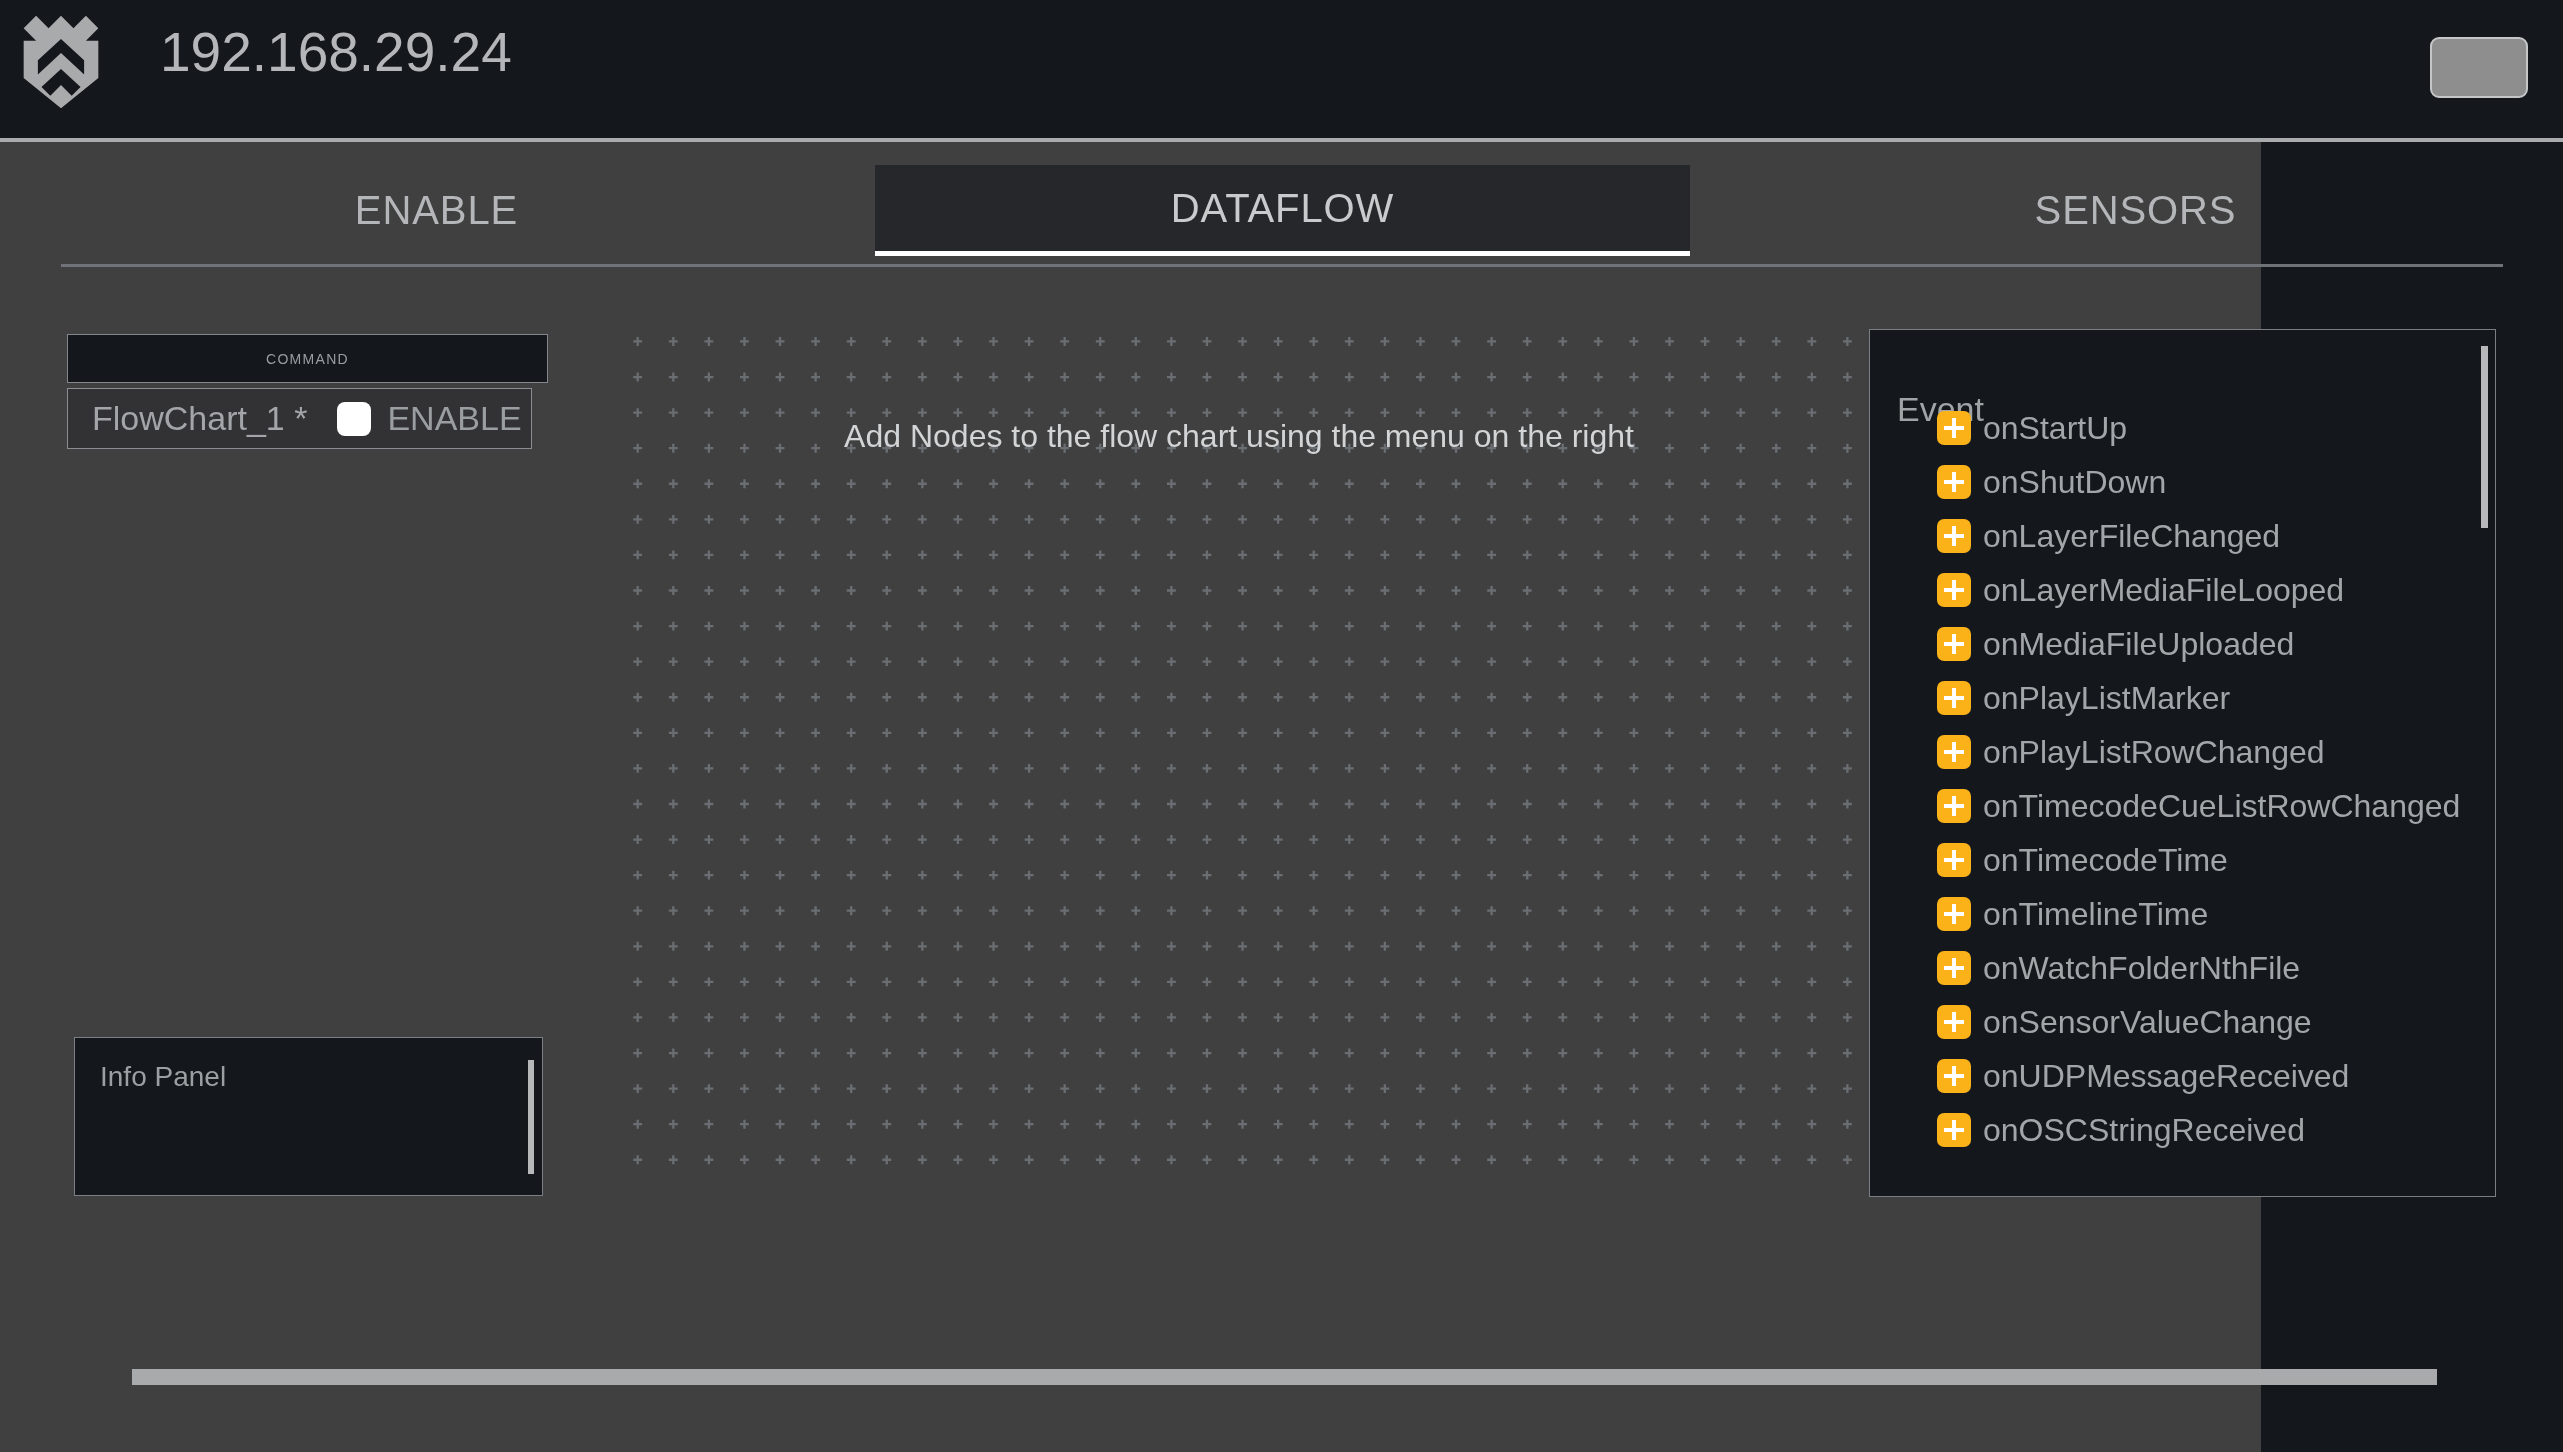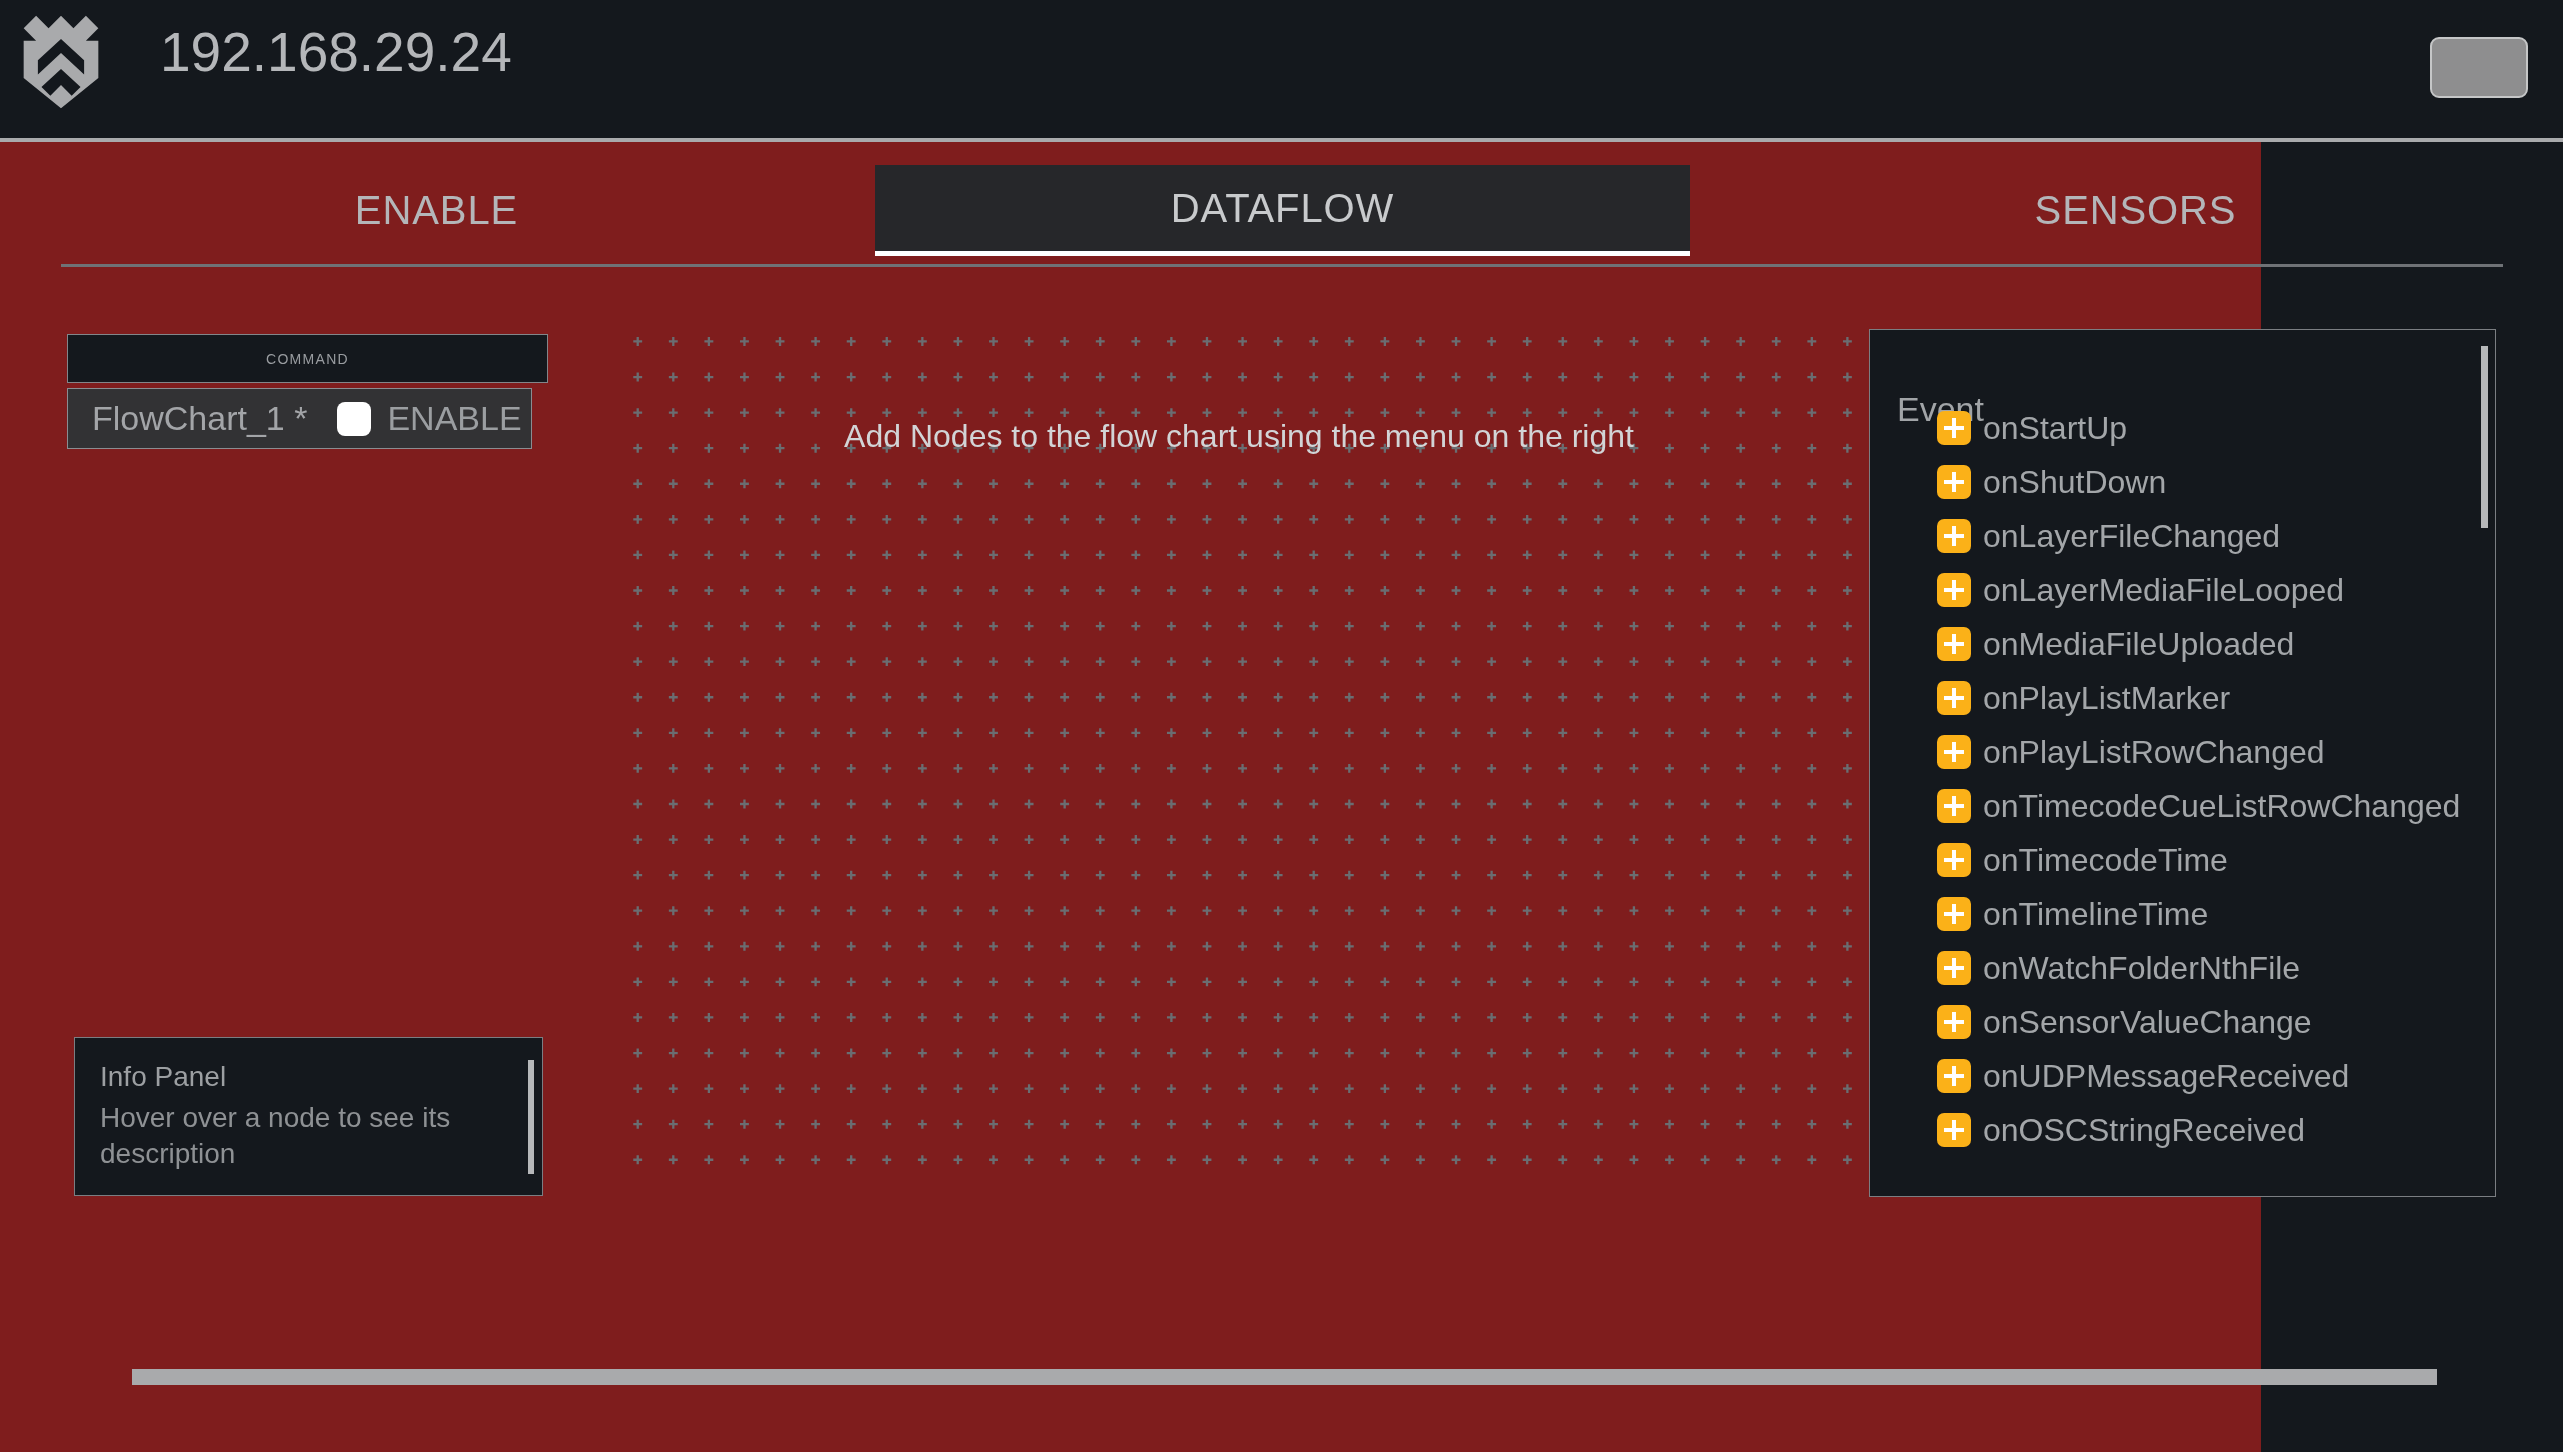--- a/index.html
+++ b/index.html
@@ -2,21 +2,21 @@
 <html style="font-size:14.2px"><head>
 <meta charset="utf-8">
 <style>
   * { box-sizing: border-box; margin: 0; padding: 0; }
   html, body {
     width: 2563px; height: 1452px;
     background: #14181d;
     font-family: "Liberation Sans", sans-serif;
     overflow: hidden;
   }
-  #app { position: relative; width: 2261px; height: 1452px; background: #7f1d1d; }
+  #app { position: relative; width: 2261px; height: 1452px; background: #404040; }
 
   
   #header {
     position: absolute; left: 0; top: 0; width: 2563px; height: 140px;
     background: #14181d;
   }
   #header-rule {
     position: absolute; left: 0; top: 138px; width: 2563px; height: 3.6px;
     background: #a9aaac;
   }
@@ -179,21 +179,20 @@
   <div id="command-button">COMMAND</div>
 
   <div id="flowchart-row">
     <span id="flowchart-name">FlowChart_1 *</span>
     <span id="enable-checkbox"></span>
     <span id="enable-label">ENABLE</span>
   </div>
 
   <div id="info-panel">
     <div id="info-title">Info Panel</div>
-    <div id="info-desc">Hover over a node to see its description</div>
     <div id="info-scrollbar"></div>
   </div>
 
   <div id="canvas">
     <svg id="canvas-grid" viewBox="0 0 1380 950" width="1228" height="845">
         <path d="M9,14 h10 M14,9 v10 M49,14 h10 M54,9 v10 M89,14 h10 M94,9 v10 M129,14 h10 M134,9 v10 M169,14 h10 M174,9 v10 M209,14 h10 M214,9 v10 M249,14 h10 M254,9 v10 M289,14 h10 M294,9 v10 M329,14 h10 M334,9 v10 M369,14 h10 M374,9 v10 M409,14 h10 M414,9 v10 M449,14 h10 M454,9 v10 M489,14 h10 M494,9 v10 M529,14 h10 M534,9 v10 M569,14 h10 M574,9 v10 M609,14 h10 M614,9 v10 M649,14 h10 M654,9 v10 M689,14 h10 M694,9 v10 M729,14 h10 M734,9 v10 M769,14 h10 M774,9 v10 M809,14 h10 M814,9 v10 M849,14 h10 M854,9 v10 M889,14 h10 M894,9 v10 M929,14 h10 M934,9 v10 M969,14 h10 M974,9 v10 M1009,14 h10 M1014,9 v10 M1049,14 h10 M1054,9 v10 M1089,14 h10 M1094,9 v10 M1129,14 h10 M1134,9 v10 M1169,14 h10 M1174,9 v10 M1209,14 h10 M1214,9 v10 M1249,14 h10 M1254,9 v10 M1289,14 h10 M1294,9 v10 M1329,14 h10 M1334,9 v10 M1369,14 h10 M1374,9 v10 M9,54 h10 M14,49 v10 M49,54 h10 M54,49 v10 M89,54 h10 M94,49 v10 M129,54 h10 M134,49 v10 M169,54 h10 M174,49 v10 M209,54 h10 M214,49 v10 M249,54 h10 M254,49 v10 M289,54 h10 M294,49 v10 M329,54 h10 M334,49 v10 M369,54 h10 M374,49 v10 M409,54 h10 M414,49 v10 M449,54 h10 M454,49 v10 M489,54 h10 M494,49 v10 M529,54 h10 M534,49 v10 M569,54 h10 M574,49 v10 M609,54 h10 M614,49 v10 M649,54 h10 M654,49 v10 M689,54 h10 M694,49 v10 M729,54 h10 M734,49 v10 M769,54 h10 M774,49 v10 M809,54 h10 M814,49 v10 M849,54 h10 M854,49 v10 M889,54 h10 M894,49 v10 M929,54 h10 M934,49 v10 M969,54 h10 M974,49 v10 M1009,54 h10 M1014,49 v10 M1049,54 h10 M1054,49 v10 M1089,54 h10 M1094,49 v10 M1129,54 h10 M1134,49 v10 M1169,54 h10 M1174,49 v10 M1209,54 h10 M1214,49 v10 M1249,54 h10 M1254,49 v10 M1289,54 h10 M1294,49 v10 M1329,54 h10 M1334,49 v10 M1369,54 h10 M1374,49 v10 M9,94 h10 M14,89 v10 M49,94 h10 M54,89 v10 M89,94 h10 M94,89 v10 M129,94 h10 M134,89 v10 M169,94 h10 M174,89 v10 M209,94 h10 M214,89 v10 M249,94 h10 M254,89 v10 M289,94 h10 M294,89 v10 M329,94 h10 M334,89 v10 M369,94 h10 M374,89 v10 M409,94 h10 M414,89 v10 M449,94 h10 M454,89 v10 M489,94 h10 M494,89 v10 M529,94 h10 M534,89 v10 M569,94 h10 M574,89 v10 M609,94 h10 M614,89 v10 M649,94 h10 M654,89 v10 M689,94 h10 M694,89 v10 M729,94 h10 M734,89 v10 M769,94 h10 M774,89 v10 M809,94 h10 M814,89 v10 M849,94 h10 M854,89 v10 M889,94 h10 M894,89 v10 M929,94 h10 M934,89 v10 M969,94 h10 M974,89 v10 M1009,94 h10 M1014,89 v10 M1049,94 h10 M1054,89 v10 M1089,94 h10 M1094,89 v10 M1129,94 h10 M1134,89 v10 M1169,94 h10 M1174,89 v10 M1209,94 h10 M1214,89 v10 M1249,94 h10 M1254,89 v10 M1289,94 h10 M1294,89 v10 M1329,94 h10 M1334,89 v10 M1369,94 h10 M1374,89 v10 M9,134 h10 M14,129 v10 M49,134 h10 M54,129 v10 M89,134 h10 M94,129 v10 M129,134 h10 M134,129 v10 M169,134 h10 M174,129 v10 M209,134 h10 M214,129 v10 M249,134 h10 M254,129 v10 M289,134 h10 M294,129 v10 M329,134 h10 M334,129 v10 M369,134 h10 M374,129 v10 M409,134 h10 M414,129 v10 M449,134 h10 M454,129 v10 M489,134 h10 M494,129 v10 M529,134 h10 M534,129 v10 M569,134 h10 M574,129 v10 M609,134 h10 M614,129 v10 M649,134 h10 M654,129 v10 M689,134 h10 M694,129 v10 M729,134 h10 M734,129 v10 M769,134 h10 M774,129 v10 M809,134 h10 M814,129 v10 M849,134 h10 M854,129 v10 M889,134 h10 M894,129 v10 M929,134 h10 M934,129 v10 M969,134 h10 M974,129 v10 M1009,134 h10 M1014,129 v10 M1049,134 h10 M1054,129 v10 M1089,134 h10 M1094,129 v10 M1129,134 h10 M1134,129 v10 M1169,134 h10 M1174,129 v10 M1209,134 h10 M1214,129 v10 M1249,134 h10 M1254,129 v10 M1289,134 h10 M1294,129 v10 M1329,134 h10 M1334,129 v10 M1369,134 h10 M1374,129 v10 M9,174 h10 M14,169 v10 M49,174 h10 M54,169 v10 M89,174 h10 M94,169 v10 M129,174 h10 M134,169 v10 M169,174 h10 M174,169 v10 M209,174 h10 M214,169 v10 M249,174 h10 M254,169 v10 M289,174 h10 M294,169 v10 M329,174 h10 M334,169 v10 M369,174 h10 M374,169 v10 M409,174 h10 M414,169 v10 M449,174 h10 M454,169 v10 M489,174 h10 M494,169 v10 M529,174 h10 M534,169 v10 M569,174 h10 M574,169 v10 M609,174 h10 M614,169 v10 M649,174 h10 M654,169 v10 M689,174 h10 M694,169 v10 M729,174 h10 M734,169 v10 M769,174 h10 M774,169 v10 M809,174 h10 M814,169 v10 M849,174 h10 M854,169 v10 M889,174 h10 M894,169 v10 M929,174 h10 M934,169 v10 M969,174 h10 M974,169 v10 M1009,174 h10 M1014,169 v10 M1049,174 h10 M1054,169 v10 M1089,174 h10 M1094,169 v10 M1129,174 h10 M1134,169 v10 M1169,174 h10 M1174,169 v10 M1209,174 h10 M1214,169 v10 M1249,174 h10 M1254,169 v10 M1289,174 h10 M1294,169 v10 M1329,174 h10 M1334,169 v10 M1369,174 h10 M1374,169 v10 M9,214 h10 M14,209 v10 M49,214 h10 M54,209 v10 M89,214 h10 M94,209 v10 M129,214 h10 M134,209 v10 M169,214 h10 M174,209 v10 M209,214 h10 M214,209 v10 M249,214 h10 M254,209 v10 M289,214 h10 M294,209 v10 M329,214 h10 M334,209 v10 M369,214 h10 M374,209 v10 M409,214 h10 M414,209 v10 M449,214 h10 M454,209 v10 M489,214 h10 M494,209 v10 M529,214 h10 M534,209 v10 M569,214 h10 M574,209 v10 M609,214 h10 M614,209 v10 M649,214 h10 M654,209 v10 M689,214 h10 M694,209 v10 M729,214 h10 M734,209 v10 M769,214 h10 M774,209 v10 M809,214 h10 M814,209 v10 M849,214 h10 M854,209 v10 M889,214 h10 M894,209 v10 M929,214 h10 M934,209 v10 M969,214 h10 M974,209 v10 M1009,214 h10 M1014,209 v10 M1049,214 h10 M1054,209 v10 M1089,214 h10 M1094,209 v10 M1129,214 h10 M1134,209 v10 M1169,214 h10 M1174,209 v10 M1209,214 h10 M1214,209 v10 M1249,214 h10 M1254,209 v10 M1289,214 h10 M1294,209 v10 M1329,214 h10 M1334,209 v10 M1369,214 h10 M1374,209 v10 M9,254 h10 M14,249 v10 M49,254 h10 M54,249 v10 M89,254 h10 M94,249 v10 M129,254 h10 M134,249 v10 M169,254 h10 M174,249 v10 M209,254 h10 M214,249 v10 M249,254 h10 M254,249 v10 M289,254 h10 M294,249 v10 M329,254 h10 M334,249 v10 M369,254 h10 M374,249 v10 M409,254 h10 M414,249 v10 M449,254 h10 M454,249 v10 M489,254 h10 M494,249 v10 M529,254 h10 M534,249 v10 M569,254 h10 M574,249 v10 M609,254 h10 M614,249 v10 M649,254 h10 M654,249 v10 M689,254 h10 M694,249 v10 M729,254 h10 M734,249 v10 M769,254 h10 M774,249 v10 M809,254 h10 M814,249 v10 M849,254 h10 M854,249 v10 M889,254 h10 M894,249 v10 M929,254 h10 M934,249 v10 M969,254 h10 M974,249 v10 M1009,254 h10 M1014,249 v10 M1049,254 h10 M1054,249 v10 M1089,254 h10 M1094,249 v10 M1129,254 h10 M1134,249 v10 M1169,254 h10 M1174,249 v10 M1209,254 h10 M1214,249 v10 M1249,254 h10 M1254,249 v10 M1289,254 h10 M1294,249 v10 M1329,254 h10 M1334,249 v10 M1369,254 h10 M1374,249 v10 M9,294 h10 M14,289 v10 M49,294 h10 M54,289 v10 M89,294 h10 M94,289 v10 M129,294 h10 M134,289 v10 M169,294 h10 M174,289 v10 M209,294 h10 M214,289 v10 M249,294 h10 M254,289 v10 M289,294 h10 M294,289 v10 M329,294 h10 M334,289 v10 M369,294 h10 M374,289 v10 M409,294 h10 M414,289 v10 M449,294 h10 M454,289 v10 M489,294 h10 M494,289 v10 M529,294 h10 M534,289 v10 M569,294 h10 M574,289 v10 M609,294 h10 M614,289 v10 M649,294 h10 M654,289 v10 M689,294 h10 M694,289 v10 M729,294 h10 M734,289 v10 M769,294 h10 M774,289 v10 M809,294 h10 M814,289 v10 M849,294 h10 M854,289 v10 M889,294 h10 M894,289 v10 M929,294 h10 M934,289 v10 M969,294 h10 M974,289 v10 M1009,294 h10 M1014,289 v10 M1049,294 h10 M1054,289 v10 M1089,294 h10 M1094,289 v10 M1129,294 h10 M1134,289 v10 M1169,294 h10 M1174,289 v10 M1209,294 h10 M1214,289 v10 M1249,294 h10 M1254,289 v10 M1289,294 h10 M1294,289 v10 M1329,294 h10 M1334,289 v10 M1369,294 h10 M1374,289 v10 M9,334 h10 M14,329 v10 M49,334 h10 M54,329 v10 M89,334 h10 M94,329 v10 M129,334 h10 M134,329 v10 M169,334 h10 M174,329 v10 M209,334 h10 M214,329 v10 M249,334 h10 M254,329 v10 M289,334 h10 M294,329 v10 M329,334 h10 M334,329 v10 M369,334 h10 M374,329 v10 M409,334 h10 M414,329 v10 M449,334 h10 M454,329 v10 M489,334 h10 M494,329 v10 M529,334 h10 M534,329 v10 M569,334 h10 M574,329 v10 M609,334 h10 M614,329 v10 M649,334 h10 M654,329 v10 M689,334 h10 M694,329 v10 M729,334 h10 M734,329 v10 M769,334 h10 M774,329 v10 M809,334 h10 M814,329 v10 M849,334 h10 M854,329 v10 M889,334 h10 M894,329 v10 M929,334 h10 M934,329 v10 M969,334 h10 M974,329 v10 M1009,334 h10 M1014,329 v10 M1049,334 h10 M1054,329 v10 M1089,334 h10 M1094,329 v10 M1129,334 h10 M1134,329 v10 M1169,334 h10 M1174,329 v10 M1209,334 h10 M1214,329 v10 M1249,334 h10 M1254,329 v10 M1289,334 h10 M1294,329 v10 M1329,334 h10 M1334,329 v10 M1369,334 h10 M1374,329 v10 M9,374 h10 M14,369 v10 M49,374 h10 M54,369 v10 M89,374 h10 M94,369 v10 M129,374 h10 M134,369 v10 M169,374 h10 M174,369 v10 M209,374 h10 M214,369 v10 M249,374 h10 M254,369 v10 M289,374 h10 M294,369 v10 M329,374 h10 M334,369 v10 M369,374 h10 M374,369 v10 M409,374 h10 M414,369 v10 M449,374 h10 M454,369 v10 M489,374 h10 M494,369 v10 M529,374 h10 M534,369 v10 M569,374 h10 M574,369 v10 M609,374 h10 M614,369 v10 M649,374 h10 M654,369 v10 M689,374 h10 M694,369 v10 M729,374 h10 M734,369 v10 M769,374 h10 M774,369 v10 M809,374 h10 M814,369 v10 M849,374 h10 M854,369 v10 M889,374 h10 M894,369 v10 M929,374 h10 M934,369 v10 M969,374 h10 M974,369 v10 M1009,374 h10 M1014,369 v10 M1049,374 h10 M1054,369 v10 M1089,374 h10 M1094,369 v10 M1129,374 h10 M1134,369 v10 M1169,374 h10 M1174,369 v10 M1209,374 h10 M1214,369 v10 M1249,374 h10 M1254,369 v10 M1289,374 h10 M1294,369 v10 M1329,374 h10 M1334,369 v10 M1369,374 h10 M1374,369 v10 M9,414 h10 M14,409 v10 M49,414 h10 M54,409 v10 M89,414 h10 M94,409 v10 M129,414 h10 M134,409 v10 M169,414 h10 M174,409 v10 M209,414 h10 M214,409 v10 M249,414 h10 M254,409 v10 M289,414 h10 M294,409 v10 M329,414 h10 M334,409 v10 M369,414 h10 M374,409 v10 M409,414 h10 M414,409 v10 M449,414 h10 M454,409 v10 M489,414 h10 M494,409 v10 M529,414 h10 M534,409 v10 M569,414 h10 M574,409 v10 M609,414 h10 M614,409 v10 M649,414 h10 M654,409 v10 M689,414 h10 M694,409 v10 M729,414 h10 M734,409 v10 M769,414 h10 M774,409 v10 M809,414 h10 M814,409 v10 M849,414 h10 M854,409 v10 M889,414 h10 M894,409 v10 M929,414 h10 M934,409 v10 M969,414 h10 M974,409 v10 M1009,414 h10 M1014,409 v10 M1049,414 h10 M1054,409 v10 M1089,414 h10 M1094,409 v10 M1129,414 h10 M1134,409 v10 M1169,414 h10 M1174,409 v10 M1209,414 h10 M1214,409 v10 M1249,414 h10 M1254,409 v10 M1289,414 h10 M1294,409 v10 M1329,414 h10 M1334,409 v10 M1369,414 h10 M1374,409 v10 M9,454 h10 M14,449 v10 M49,454 h10 M54,449 v10 M89,454 h10 M94,449 v10 M129,454 h10 M134,449 v10 M169,454 h10 M174,449 v10 M209,454 h10 M214,449 v10 M249,454 h10 M254,449 v10 M289,454 h10 M294,449 v10 M329,454 h10 M334,449 v10 M369,454 h10 M374,449 v10 M409,454 h10 M414,449 v10 M449,454 h10 M454,449 v10 M489,454 h10 M494,449 v10 M529,454 h10 M534,449 v10 M569,454 h10 M574,449 v10 M609,454 h10 M614,449 v10 M649,454 h10 M654,449 v10 M689,454 h10 M694,449 v10 M729,454 h10 M734,449 v10 M769,454 h10 M774,449 v10 M809,454 h10 M814,449 v10 M849,454 h10 M854,449 v10 M889,454 h10 M894,449 v10 M929,454 h10 M934,449 v10 M969,454 h10 M974,449 v10 M1009,454 h10 M1014,449 v10 M1049,454 h10 M1054,449 v10 M1089,454 h10 M1094,449 v10 M1129,454 h10 M1134,449 v10 M1169,454 h10 M1174,449 v10 M1209,454 h10 M1214,449 v10 M1249,454 h10 M1254,449 v10 M1289,454 h10 M1294,449 v10 M1329,454 h10 M1334,449 v10 M1369,454 h10 M1374,449 v10 M9,494 h10 M14,489 v10 M49,494 h10 M54,489 v10 M89,494 h10 M94,489 v10 M129,494 h10 M134,489 v10 M169,494 h10 M174,489 v10 M209,494 h10 M214,489 v10 M249,494 h10 M254,489 v10 M289,494 h10 M294,489 v10 M329,494 h10 M334,489 v10 M369,494 h10 M374,489 v10 M409,494 h10 M414,489 v10 M449,494 h10 M454,489 v10 M489,494 h10 M494,489 v10 M529,494 h10 M534,489 v10 M569,494 h10 M574,489 v10 M609,494 h10 M614,489 v10 M649,494 h10 M654,489 v10 M689,494 h10 M694,489 v10 M729,494 h10 M734,489 v10 M769,494 h10 M774,489 v10 M809,494 h10 M814,489 v10 M849,494 h10 M854,489 v10 M889,494 h10 M894,489 v10 M929,494 h10 M934,489 v10 M969,494 h10 M974,489 v10 M1009,494 h10 M1014,489 v10 M1049,494 h10 M1054,489 v10 M1089,494 h10 M1094,489 v10 M1129,494 h10 M1134,489 v10 M1169,494 h10 M1174,489 v10 M1209,494 h10 M1214,489 v10 M1249,494 h10 M1254,489 v10 M1289,494 h10 M1294,489 v10 M1329,494 h10 M1334,489 v10 M1369,494 h10 M1374,489 v10 M9,534 h10 M14,529 v10 M49,534 h10 M54,529 v10 M89,534 h10 M94,529 v10 M129,534 h10 M134,529 v10 M169,534 h10 M174,529 v10 M209,534 h10 M214,529 v10 M249,534 h10 M254,529 v10 M289,534 h10 M294,529 v10 M329,534 h10 M334,529 v10 M369,534 h10 M374,529 v10 M409,534 h10 M414,529 v10 M449,534 h10 M454,529 v10 M489,534 h10 M494,529 v10 M529,534 h10 M534,529 v10 M569,534 h10 M574,529 v10 M609,534 h10 M614,529 v10 M649,534 h10 M654,529 v10 M689,534 h10 M694,529 v10 M729,534 h10 M734,529 v10 M769,534 h10 M774,529 v10 M809,534 h10 M814,529 v10 M849,534 h10 M854,529 v10 M889,534 h10 M894,529 v10 M929,534 h10 M934,529 v10 M969,534 h10 M974,529 v10 M1009,534 h10 M1014,529 v10 M1049,534 h10 M1054,529 v10 M1089,534 h10 M1094,529 v10 M1129,534 h10 M1134,529 v10 M1169,534 h10 M1174,529 v10 M1209,534 h10 M1214,529 v10 M1249,534 h10 M1254,529 v10 M1289,534 h10 M1294,529 v10 M1329,534 h10 M1334,529 v10 M1369,534 h10 M1374,529 v10 M9,574 h10 M14,569 v10 M49,574 h10 M54,569 v10 M89,574 h10 M94,569 v10 M129,574 h10 M134,569 v10 M169,574 h10 M174,569 v10 M209,574 h10 M214,569 v10 M249,574 h10 M254,569 v10 M289,574 h10 M294,569 v10 M329,574 h10 M334,569 v10 M369,574 h10 M374,569 v10 M409,574 h10 M414,569 v10 M449,574 h10 M454,569 v10 M489,574 h10 M494,569 v10 M529,574 h10 M534,569 v10 M569,574 h10 M574,569 v10 M609,574 h10 M614,569 v10 M649,574 h10 M654,569 v10 M689,574 h10 M694,569 v10 M729,574 h10 M734,569 v10 M769,574 h10 M774,569 v10 M809,574 h10 M814,569 v10 M849,574 h10 M854,569 v10 M889,574 h10 M894,569 v10 M929,574 h10 M934,569 v10 M969,574 h10 M974,569 v10 M1009,574 h10 M1014,569 v10 M1049,574 h10 M1054,569 v10 M1089,574 h10 M1094,569 v10 M1129,574 h10 M1134,569 v10 M1169,574 h10 M1174,569 v10 M1209,574 h10 M1214,569 v10 M1249,574 h10 M1254,569 v10 M1289,574 h10 M1294,569 v10 M1329,574 h10 M1334,569 v10 M1369,574 h10 M1374,569 v10 M9,614 h10 M14,609 v10 M49,614 h10 M54,609 v10 M89,614 h10 M94,609 v10 M129,614 h10 M134,609 v10 M169,614 h10 M174,609 v10 M209,614 h10 M214,609 v10 M249,614 h10 M254,609 v10 M289,614 h10 M294,609 v10 M329,614 h10 M334,609 v10 M369,614 h10 M374,609 v10 M409,614 h10 M414,609 v10 M449,614 h10 M454,609 v10 M489,614 h10 M494,609 v10 M529,614 h10 M534,609 v10 M569,614 h10 M574,609 v10 M609,614 h10 M614,609 v10 M649,614 h10 M654,609 v10 M689,614 h10 M694,609 v10 M729,614 h10 M734,609 v10 M769,614 h10 M774,609 v10 M809,614 h10 M814,609 v10 M849,614 h10 M854,609 v10 M889,614 h10 M894,609 v10 M929,614 h10 M934,609 v10 M969,614 h10 M974,609 v10 M1009,614 h10 M1014,609 v10 M1049,614 h10 M1054,609 v10 M1089,614 h10 M1094,609 v10 M1129,614 h10 M1134,609 v10 M1169,614 h10 M1174,609 v10 M1209,614 h10 M1214,609 v10 M1249,614 h10 M1254,609 v10 M1289,614 h10 M1294,609 v10 M1329,614 h10 M1334,609 v10 M1369,614 h10 M1374,609 v10 M9,654 h10 M14,649 v10 M49,654 h10 M54,649 v10 M89,654 h10 M94,649 v10 M129,654 h10 M134,649 v10 M169,654 h10 M174,649 v10 M209,654 h10 M214,649 v10 M249,654 h10 M254,649 v10 M289,654 h10 M294,649 v10 M329,654 h10 M334,649 v10 M369,654 h10 M374,649 v10 M409,654 h10 M414,649 v10 M449,654 h10 M454,649 v10 M489,654 h10 M494,649 v10 M529,654 h10 M534,649 v10 M569,654 h10 M574,649 v10 M609,654 h10 M614,649 v10 M649,654 h10 M654,649 v10 M689,654 h10 M694,649 v10 M729,654 h10 M734,649 v10 M769,654 h10 M774,649 v10 M809,654 h10 M814,649 v10 M849,654 h10 M854,649 v10 M889,654 h10 M894,649 v10 M929,654 h10 M934,649 v10 M969,654 h10 M974,649 v10 M1009,654 h10 M1014,649 v10 M1049,654 h10 M1054,649 v10 M1089,654 h10 M1094,649 v10 M1129,654 h10 M1134,649 v10 M1169,654 h10 M1174,649 v10 M1209,654 h10 M1214,649 v10 M1249,654 h10 M1254,649 v10 M1289,654 h10 M1294,649 v10 M1329,654 h10 M1334,649 v10 M1369,654 h10 M1374,649 v10 M9,694 h10 M14,689 v10 M49,694 h10 M54,689 v10 M89,694 h10 M94,689 v10 M129,694 h10 M134,689 v10 M169,694 h10 M174,689 v10 M209,694 h10 M214,689 v10 M249,694 h10 M254,689 v10 M289,694 h10 M294,689 v10 M329,694 h10 M334,689 v10 M369,694 h10 M374,689 v10 M409,694 h10 M414,689 v10 M449,694 h10 M454,689 v10 M489,694 h10 M494,689 v10 M529,694 h10 M534,689 v10 M569,694 h10 M574,689 v10 M609,694 h10 M614,689 v10 M649,694 h10 M654,689 v10 M689,694 h10 M694,689 v10 M729,694 h10 M734,689 v10 M769,694 h10 M774,689 v10 M809,694 h10 M814,689 v10 M849,694 h10 M854,689 v10 M889,694 h10 M894,689 v10 M929,694 h10 M934,689 v10 M969,694 h10 M974,689 v10 M1009,694 h10 M1014,689 v10 M1049,694 h10 M1054,689 v10 M1089,694 h10 M1094,689 v10 M1129,694 h10 M1134,689 v10 M1169,694 h10 M1174,689 v10 M1209,694 h10 M1214,689 v10 M1249,694 h10 M1254,689 v10 M1289,694 h10 M1294,689 v10 M1329,694 h10 M1334,689 v10 M1369,694 h10 M1374,689 v10 M9,734 h10 M14,729 v10 M49,734 h10 M54,729 v10 M89,734 h10 M94,729 v10 M129,734 h10 M134,729 v10 M169,734 h10 M174,729 v10 M209,734 h10 M214,729 v10 M249,734 h10 M254,729 v10 M289,734 h10 M294,729 v10 M329,734 h10 M334,729 v10 M369,734 h10 M374,729 v10 M409,734 h10 M414,729 v10 M449,734 h10 M454,729 v10 M489,734 h10 M494,729 v10 M529,734 h10 M534,729 v10 M569,734 h10 M574,729 v10 M609,734 h10 M614,729 v10 M649,734 h10 M654,729 v10 M689,734 h10 M694,729 v10 M729,734 h10 M734,729 v10 M769,734 h10 M774,729 v10 M809,734 h10 M814,729 v10 M849,734 h10 M854,729 v10 M889,734 h10 M894,729 v10 M929,734 h10 M934,729 v10 M969,734 h10 M974,729 v10 M1009,734 h10 M1014,729 v10 M1049,734 h10 M1054,729 v10 M1089,734 h10 M1094,729 v10 M1129,734 h10 M1134,729 v10 M1169,734 h10 M1174,729 v10 M1209,734 h10 M1214,729 v10 M1249,734 h10 M1254,729 v10 M1289,734 h10 M1294,729 v10 M1329,734 h10 M1334,729 v10 M1369,734 h10 M1374,729 v10 M9,774 h10 M14,769 v10 M49,774 h10 M54,769 v10 M89,774 h10 M94,769 v10 M129,774 h10 M134,769 v10 M169,774 h10 M174,769 v10 M209,774 h10 M214,769 v10 M249,774 h10 M254,769 v10 M289,774 h10 M294,769 v10 M329,774 h10 M334,769 v10 M369,774 h10 M374,769 v10 M409,774 h10 M414,769 v10 M449,774 h10 M454,769 v10 M489,774 h10 M494,769 v10 M529,774 h10 M534,769 v10 M569,774 h10 M574,769 v10 M609,774 h10 M614,769 v10 M649,774 h10 M654,769 v10 M689,774 h10 M694,769 v10 M729,774 h10 M734,769 v10 M769,774 h10 M774,769 v10 M809,774 h10 M814,769 v10 M849,774 h10 M854,769 v10 M889,774 h10 M894,769 v10 M929,774 h10 M934,769 v10 M969,774 h10 M974,769 v10 M1009,774 h10 M1014,769 v10 M1049,774 h10 M1054,769 v10 M1089,774 h10 M1094,769 v10 M1129,774 h10 M1134,769 v10 M1169,774 h10 M1174,769 v10 M1209,774 h10 M1214,769 v10 M1249,774 h10 M1254,769 v10 M1289,774 h10 M1294,769 v10 M1329,774 h10 M1334,769 v10 M1369,774 h10 M1374,769 v10 M9,814 h10 M14,809 v10 M49,814 h10 M54,809 v10 M89,814 h10 M94,809 v10 M129,814 h10 M134,809 v10 M169,814 h10 M174,809 v10 M209,814 h10 M214,809 v10 M249,814 h10 M254,809 v10 M289,814 h10 M294,809 v10 M329,814 h10 M334,809 v10 M369,814 h10 M374,809 v10 M409,814 h10 M414,809 v10 M449,814 h10 M454,809 v10 M489,814 h10 M494,809 v10 M529,814 h10 M534,809 v10 M569,814 h10 M574,809 v10 M609,814 h10 M614,809 v10 M649,814 h10 M654,809 v10 M689,814 h10 M694,809 v10 M729,814 h10 M734,809 v10 M769,814 h10 M774,809 v10 M809,814 h10 M814,809 v10 M849,814 h10 M854,809 v10 M889,814 h10 M894,809 v10 M929,814 h10 M934,809 v10 M969,814 h10 M974,809 v10 M1009,814 h10 M1014,809 v10 M1049,814 h10 M1054,809 v10 M1089,814 h10 M1094,809 v10 M1129,814 h10 M1134,809 v10 M1169,814 h10 M1174,809 v10 M1209,814 h10 M1214,809 v10 M1249,814 h10 M1254,809 v10 M1289,814 h10 M1294,809 v10 M1329,814 h10 M1334,809 v10 M1369,814 h10 M1374,809 v10 M9,854 h10 M14,849 v10 M49,854 h10 M54,849 v10 M89,854 h10 M94,849 v10 M129,854 h10 M134,849 v10 M169,854 h10 M174,849 v10 M209,854 h10 M214,849 v10 M249,854 h10 M254,849 v10 M289,854 h10 M294,849 v10 M329,854 h10 M334,849 v10 M369,854 h10 M374,849 v10 M409,854 h10 M414,849 v10 M449,854 h10 M454,849 v10 M489,854 h10 M494,849 v10 M529,854 h10 M534,849 v10 M569,854 h10 M574,849 v10 M609,854 h10 M614,849 v10 M649,854 h10 M654,849 v10 M689,854 h10 M694,849 v10 M729,854 h10 M734,849 v10 M769,854 h10 M774,849 v10 M809,854 h10 M814,849 v10 M849,854 h10 M854,849 v10 M889,854 h10 M894,849 v10 M929,854 h10 M934,849 v10 M969,854 h10 M974,849 v10 M1009,854 h10 M1014,849 v10 M1049,854 h10 M1054,849 v10 M1089,854 h10 M1094,849 v10 M1129,854 h10 M1134,849 v10 M1169,854 h10 M1174,849 v10 M1209,854 h10 M1214,849 v10 M1249,854 h10 M1254,849 v10 M1289,854 h10 M1294,849 v10 M1329,854 h10 M1334,849 v10 M1369,854 h10 M1374,849 v10 M9,894 h10 M14,889 v10 M49,894 h10 M54,889 v10 M89,894 h10 M94,889 v10 M129,894 h10 M134,889 v10 M169,894 h10 M174,889 v10 M209,894 h10 M214,889 v10 M249,894 h10 M254,889 v10 M289,894 h10 M294,889 v10 M329,894 h10 M334,889 v10 M369,894 h10 M374,889 v10 M409,894 h10 M414,889 v10 M449,894 h10 M454,889 v10 M489,894 h10 M494,889 v10 M529,894 h10 M534,889 v10 M569,894 h10 M574,889 v10 M609,894 h10 M614,889 v10 M649,894 h10 M654,889 v10 M689,894 h10 M694,889 v10 M729,894 h10 M734,889 v10 M769,894 h10 M774,889 v10 M809,894 h10 M814,889 v10 M849,894 h10 M854,889 v10 M889,894 h10 M894,889 v10 M929,894 h10 M934,889 v10 M969,894 h10 M974,889 v10 M1009,894 h10 M1014,889 v10 M1049,894 h10 M1054,889 v10 M1089,894 h10 M1094,889 v10 M1129,894 h10 M1134,889 v10 M1169,894 h10 M1174,889 v10 M1209,894 h10 M1214,889 v10 M1249,894 h10 M1254,889 v10 M1289,894 h10 M1294,889 v10 M1329,894 h10 M1334,889 v10 M1369,894 h10 M1374,889 v10 M9,934 h10 M14,929 v10 M49,934 h10 M54,929 v10 M89,934 h10 M94,929 v10 M129,934 h10 M134,929 v10 M169,934 h10 M174,929 v10 M209,934 h10 M214,929 v10 M249,934 h10 M254,929 v10 M289,934 h10 M294,929 v10 M329,934 h10 M334,929 v10 M369,934 h10 M374,929 v10 M409,934 h10 M414,929 v10 M449,934 h10 M454,929 v10 M489,934 h10 M494,929 v10 M529,934 h10 M534,929 v10 M569,934 h10 M574,929 v10 M609,934 h10 M614,929 v10 M649,934 h10 M654,929 v10 M689,934 h10 M694,929 v10 M729,934 h10 M734,929 v10 M769,934 h10 M774,929 v10 M809,934 h10 M814,929 v10 M849,934 h10 M854,929 v10 M889,934 h10 M894,929 v10 M929,934 h10 M934,929 v10 M969,934 h10 M974,929 v10 M1009,934 h10 M1014,929 v10 M1049,934 h10 M1054,929 v10 M1089,934 h10 M1094,929 v10 M1129,934 h10 M1134,929 v10 M1169,934 h10 M1174,929 v10 M1209,934 h10 M1214,929 v10 M1249,934 h10 M1254,929 v10 M1289,934 h10 M1294,929 v10 M1329,934 h10 M1334,929 v10 M1369,934 h10 M1374,929 v10 " stroke="#6a6d71" stroke-width="2.6" fill="none"></path>
       </svg>
     <div id="canvas-hint">Add Nodes to the flow chart using the menu on the right</div>
   </div>
 

